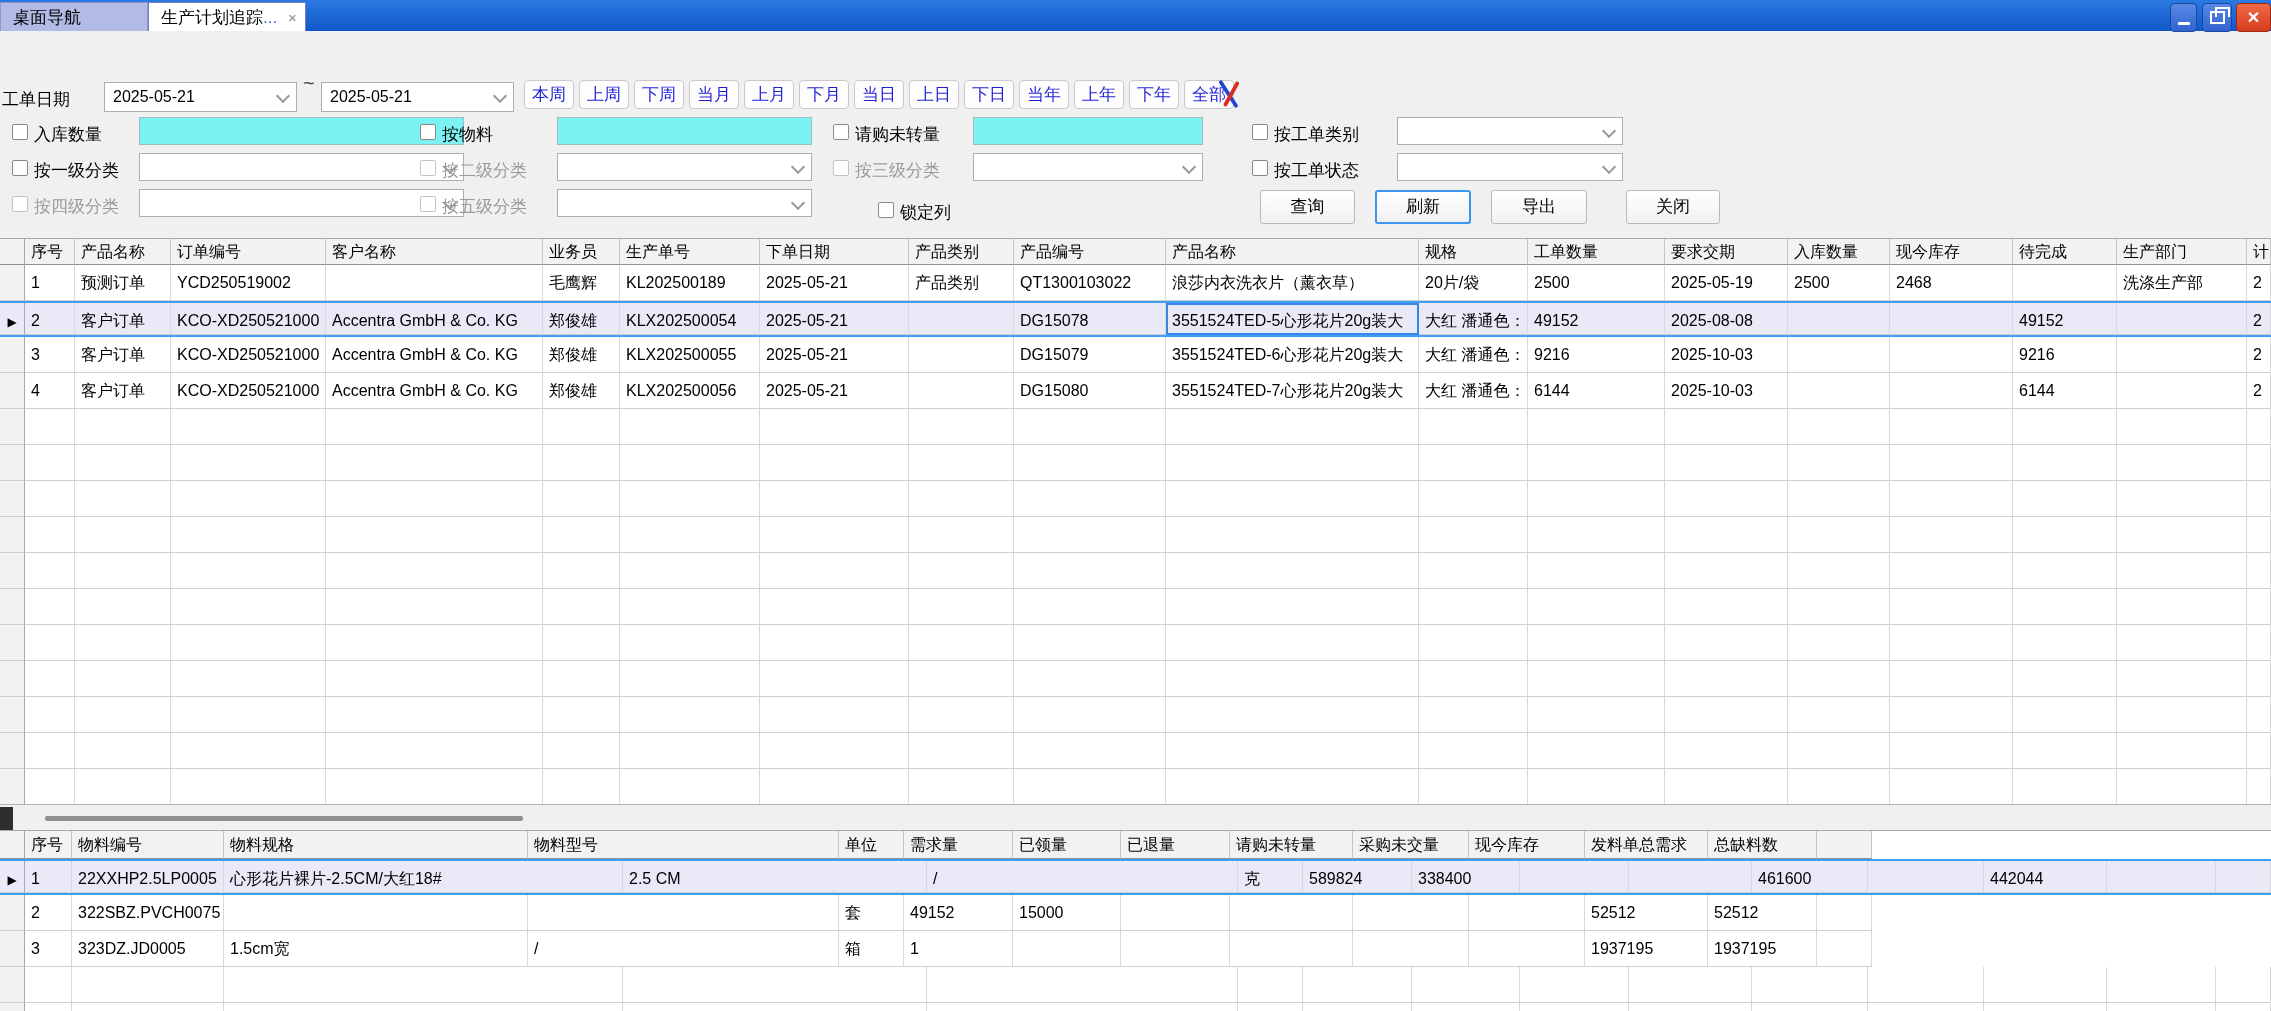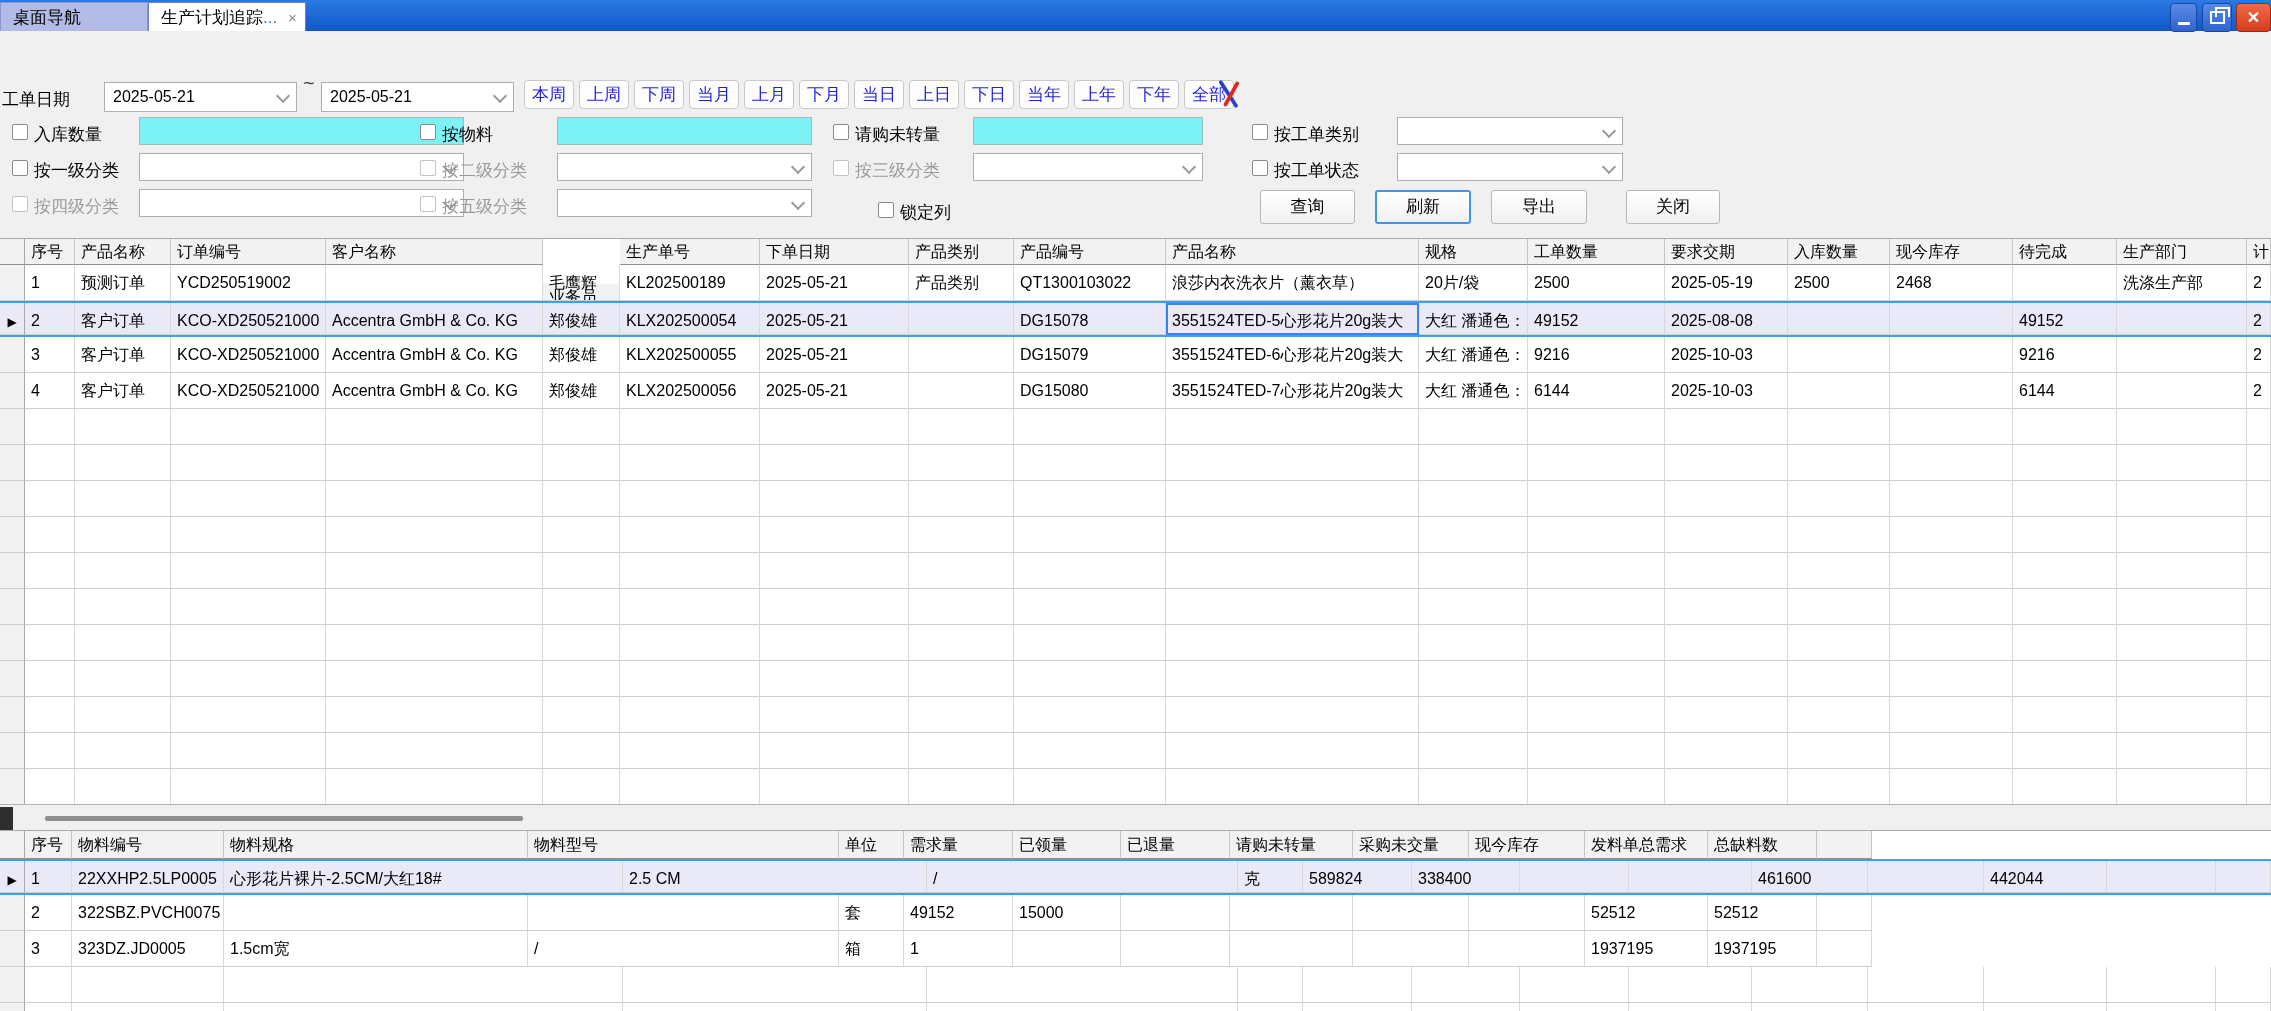--- a/index.html
+++ b/index.html
@@ -200,21 +200,21 @@
   <div class="actbtn" style="left:1610px;top:190px;width:94px;margin-left:16px;">关闭</div>
 </div>
 
 <div class="grid" id="orders-grid" style="top:238px;height:566px;">
     <div class="grid-row" style="height: 26px;">
       <div class="cell hcell selcell" style="width: 25px; line-height: 25px; height: 100%;"></div>
       <div class="cell hcell" style="width: 50px; line-height: 25px; height: 100%;">序号</div>
       <div class="cell hcell" style="width: 96px; line-height: 25px; height: 100%;">产品名称</div>
       <div class="cell hcell" style="width: 155px; line-height: 25px; height: 100%;">订单编号</div>
       <div class="cell hcell" style="width: 217px; line-height: 25px; height: 100%;">客户名称</div>
-      <div class="cell hcell" style="width: 77px; line-height: 25px; height: 100%; margin-top: 45px;">业务员</div>
+      <div class="cell hcell" style="width: 77px; line-height: 25px; height: 100%;">业务员</div>
       <div class="cell hcell" style="width: 140px; line-height: 25px; height: 100%;">生产单号</div>
       <div class="cell hcell" style="width: 149px; line-height: 25px; height: 100%;">下单日期</div>
       <div class="cell hcell" style="width: 105px; line-height: 25px; height: 100%;">产品类别</div>
       <div class="cell hcell" style="width: 152px; line-height: 25px; height: 100%;">产品编号</div>
       <div class="cell hcell" style="width: 253px; line-height: 25px; height: 100%;">产品名称</div>
       <div class="cell hcell" style="width: 109px; line-height: 25px; height: 100%;">规格</div>
       <div class="cell hcell" style="width: 137px; line-height: 25px; height: 100%;">工单数量</div>
       <div class="cell hcell" style="width: 123px; line-height: 25px; height: 100%;">要求交期</div>
       <div class="cell hcell" style="width: 102px; line-height: 25px; height: 100%;">入库数量</div>
       <div class="cell hcell" style="width: 123px; line-height: 25px; height: 100%;">现今库存</div>

